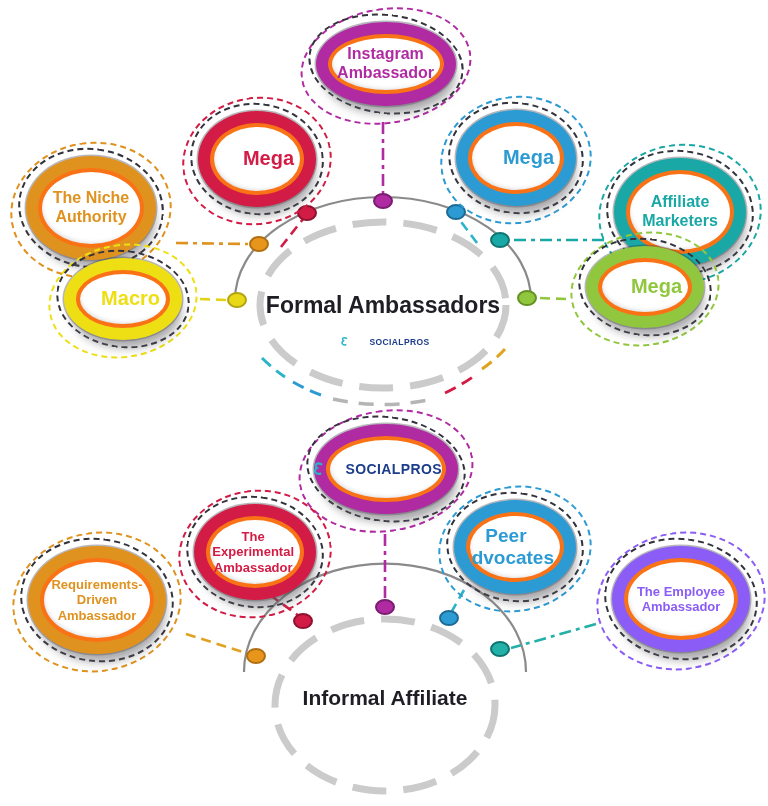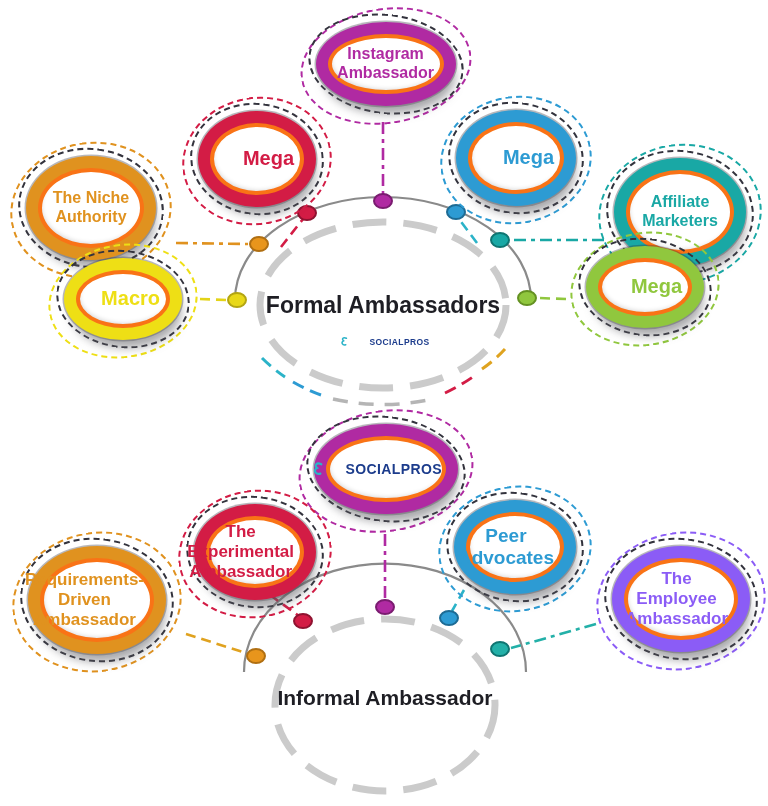--- a/index.html
+++ b/index.html
@@ -16,21 +16,21 @@
     position:absolute;inset:14px 16px 18px 16px;border-radius:50%;
     border:13px solid currentColor;background:#fff;
     box-shadow:3px 12px 10px -4px rgba(95,95,100,.55),0 0 0 1.5px rgba(50,50,60,.35),inset 2px -3px 5px rgba(0,0,0,.18);
   }
   .node .core{position:absolute;inset:-1px;border:4px solid #f97316;border-radius:50%;
     display:flex;align-items:center;justify-content:flex-end;text-align:center;}
   .node .label{font-weight:bold;line-height:1.18;padding:2px 6px;}
   .fs20 .label{font-size:20px;}
   .fs16 .label{font-size:16px;}
   .fs14 .label{font-size:19px;}
-  .fs13 .label{font-size:17px;}
+  .fs13 .label{font-size:13px;}
   
   .c-magenta{color:#b02aa2;} .c-red{color:#d31c45;} .c-blue{color:#2d9bd3;}
   .c-orange{color:#e0921f;} .c-teal{color:#19a8a5;} .c-yellow{color:#eedf15;}
   .c-green{color:#90c73e;} .c-teal2{color:#8b5cf6;}
   
   .hub-label{position:absolute;font-weight:bold;text-align:center;color:#1e1e24;}
   #formal-label{left:248px;top:280px;width:270px;font-size:23px;margin-top:12px;}
   #informal-label{left:248px;top:686px;width:274px;font-size:21px;}
   
   .brand{display:flex;align-items:center;justify-content:center;gap:20px;}
@@ -221,15 +221,15 @@
   <div class="node c-teal2 fs13" style="left:596px;top:532px;width:170px;height:138px;">
     <div class="dashc"></div>
     <div class="dashd"></div>
     <div class="ring">
       <div class="core">
           <span class="label">The Employee Ambassador</span>
         </div>
     </div>
   </div>
 
-  <div class="hub-label" id="informal-label">Informal Ambassador</div>
+  <div class="hub-label" id="informal-label">Informal Affiliate</div>
 
 </div>
 
 </body></html>

